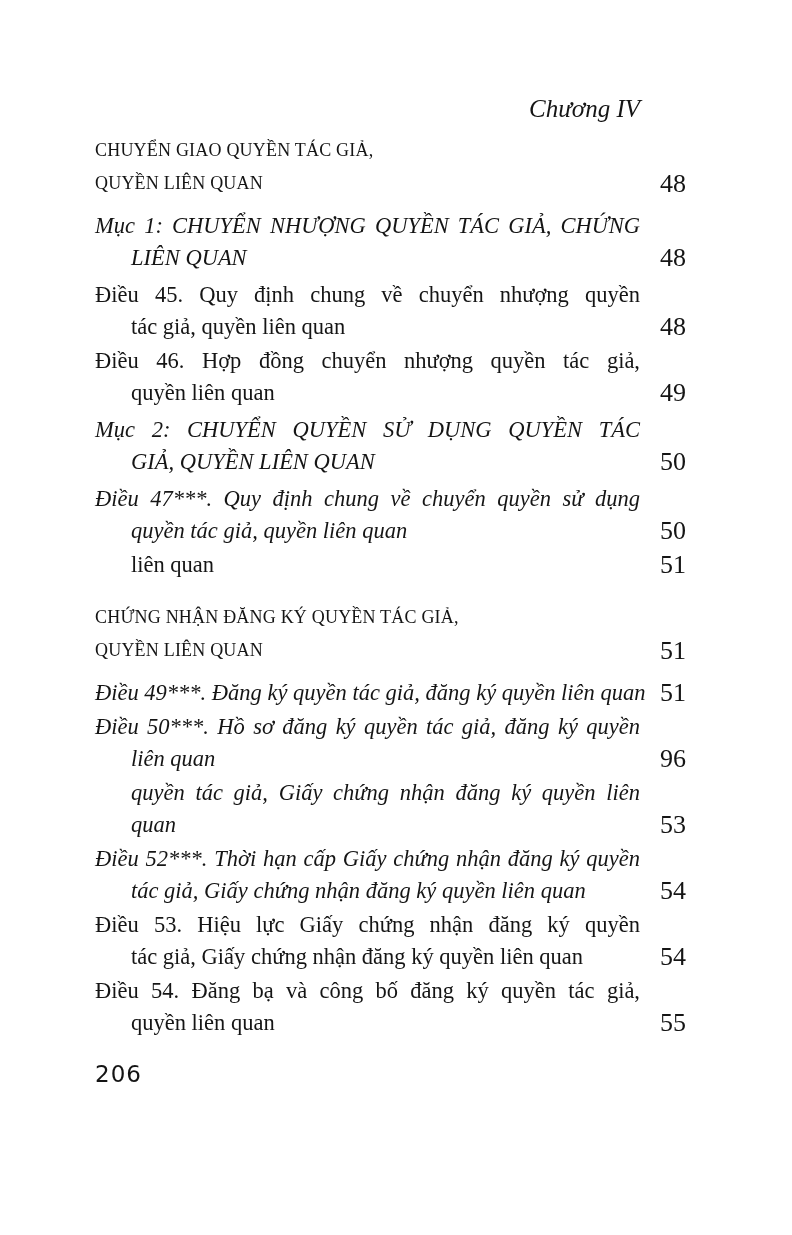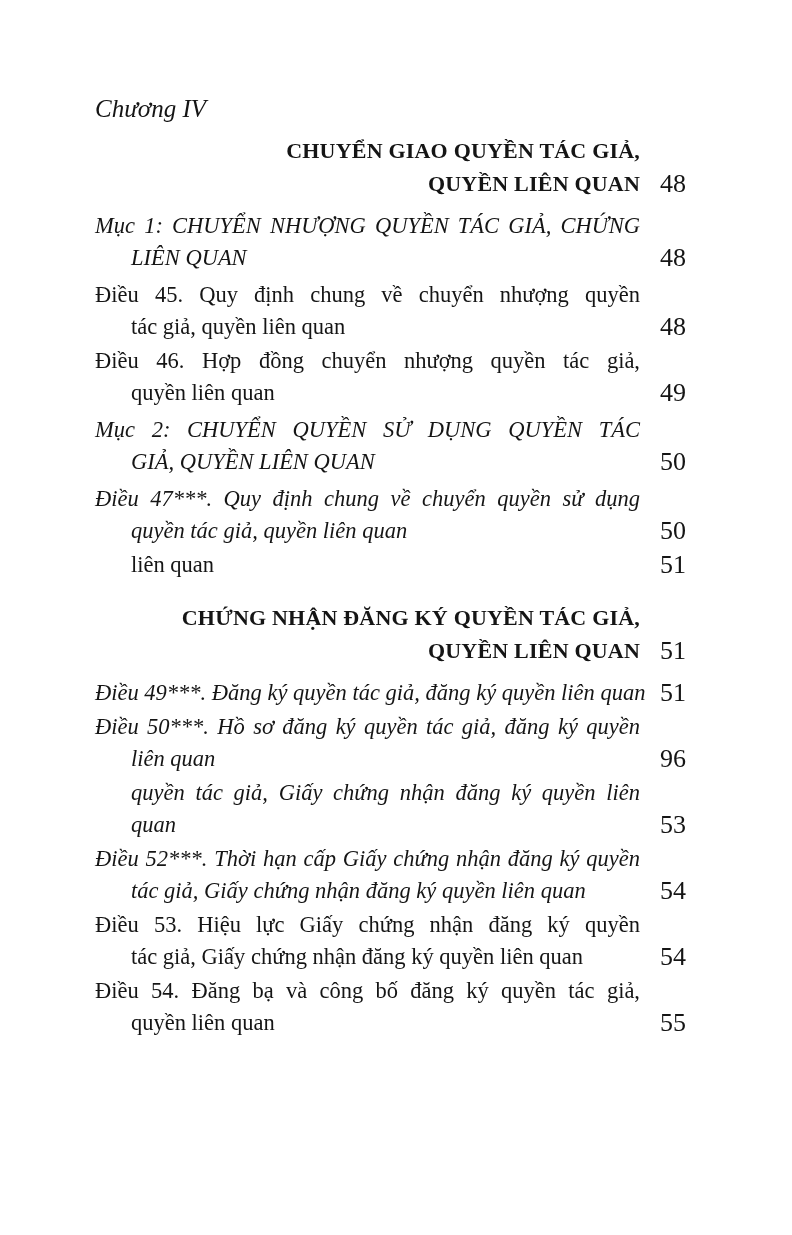--- a/index.html
+++ b/index.html
@@ -19,31 +19,31 @@
     background: #ffffff;
     overflow: hidden;
   }
 
   
   .chapter-block { position: relative; width: 591px; }
   .chapter-block.first { margin-bottom: 10px; }
   .chapter-block.second { margin-top: 20px; margin-bottom: 10px; }
   .chapter-label {
     width: 545px;
-    text-align: left;
+    text-align: right;
     font-style: italic;
     font-size: 25px;
     line-height: 34px;
     margin-bottom: 8px;
   }
   .chapter-title {
     width: 545px;
-    text-align: right;
-    font-weight: bold;
-    font-size: 22px;
+    text-align: left;
+    font-weight: normal;
+    font-size: 18px;
     line-height: 33px;
     letter-spacing: 0.2px;
   }
   .chapter-block .pagenum { line-height: 33px; }
 
   
   .entry {
     position: relative;
     width: 591px;
     font-size: 22.5px;
@@ -164,14 +164,15 @@
     <div class="line cont last">tác giả, Giấy chứng nhận đăng ký quyền liên quan</div>
     <span class="pagenum">54</span>
   </div>
 
   <div class="entry">
     <div class="line">Điều 54. Đăng bạ và công bố đăng ký quyền tác giả,</div>
     <div class="line cont last">quyền liên quan</div>
     <span class="pagenum">55</span>
   </div>
 
+  <div class="folio">206</div>
 
 </div>
 
 </body></html>

